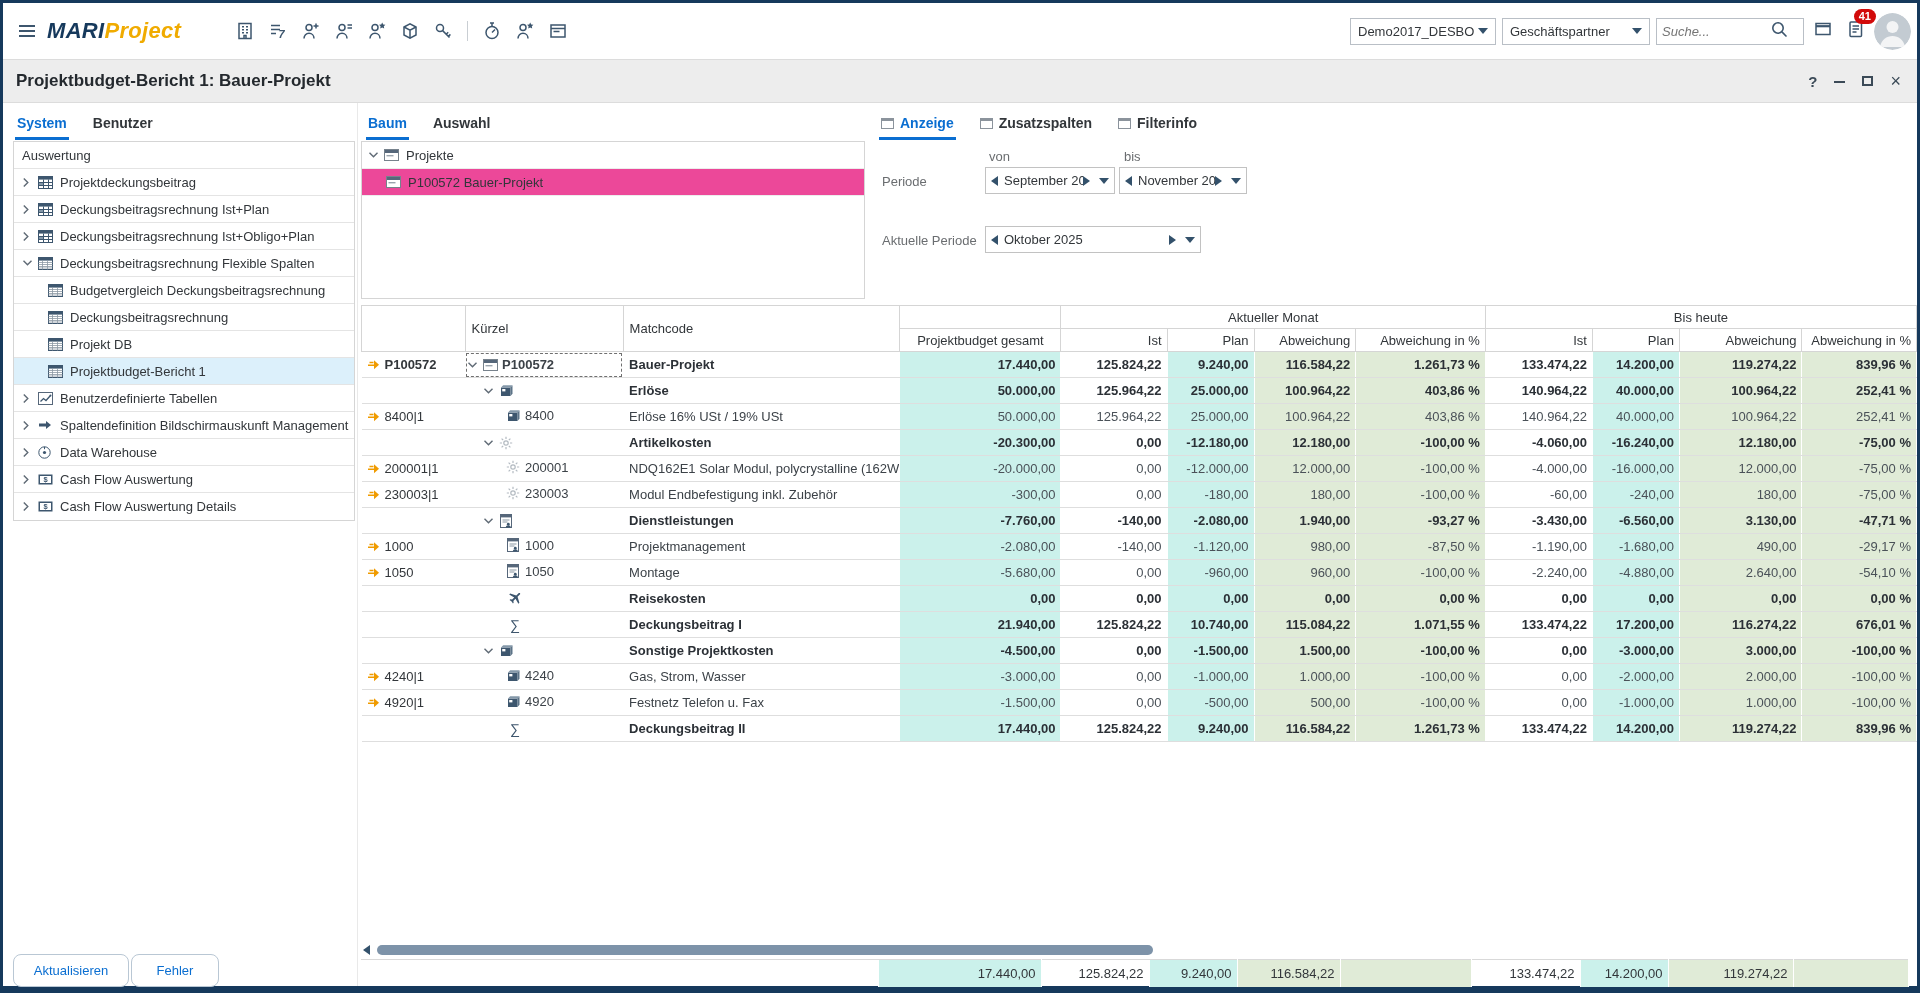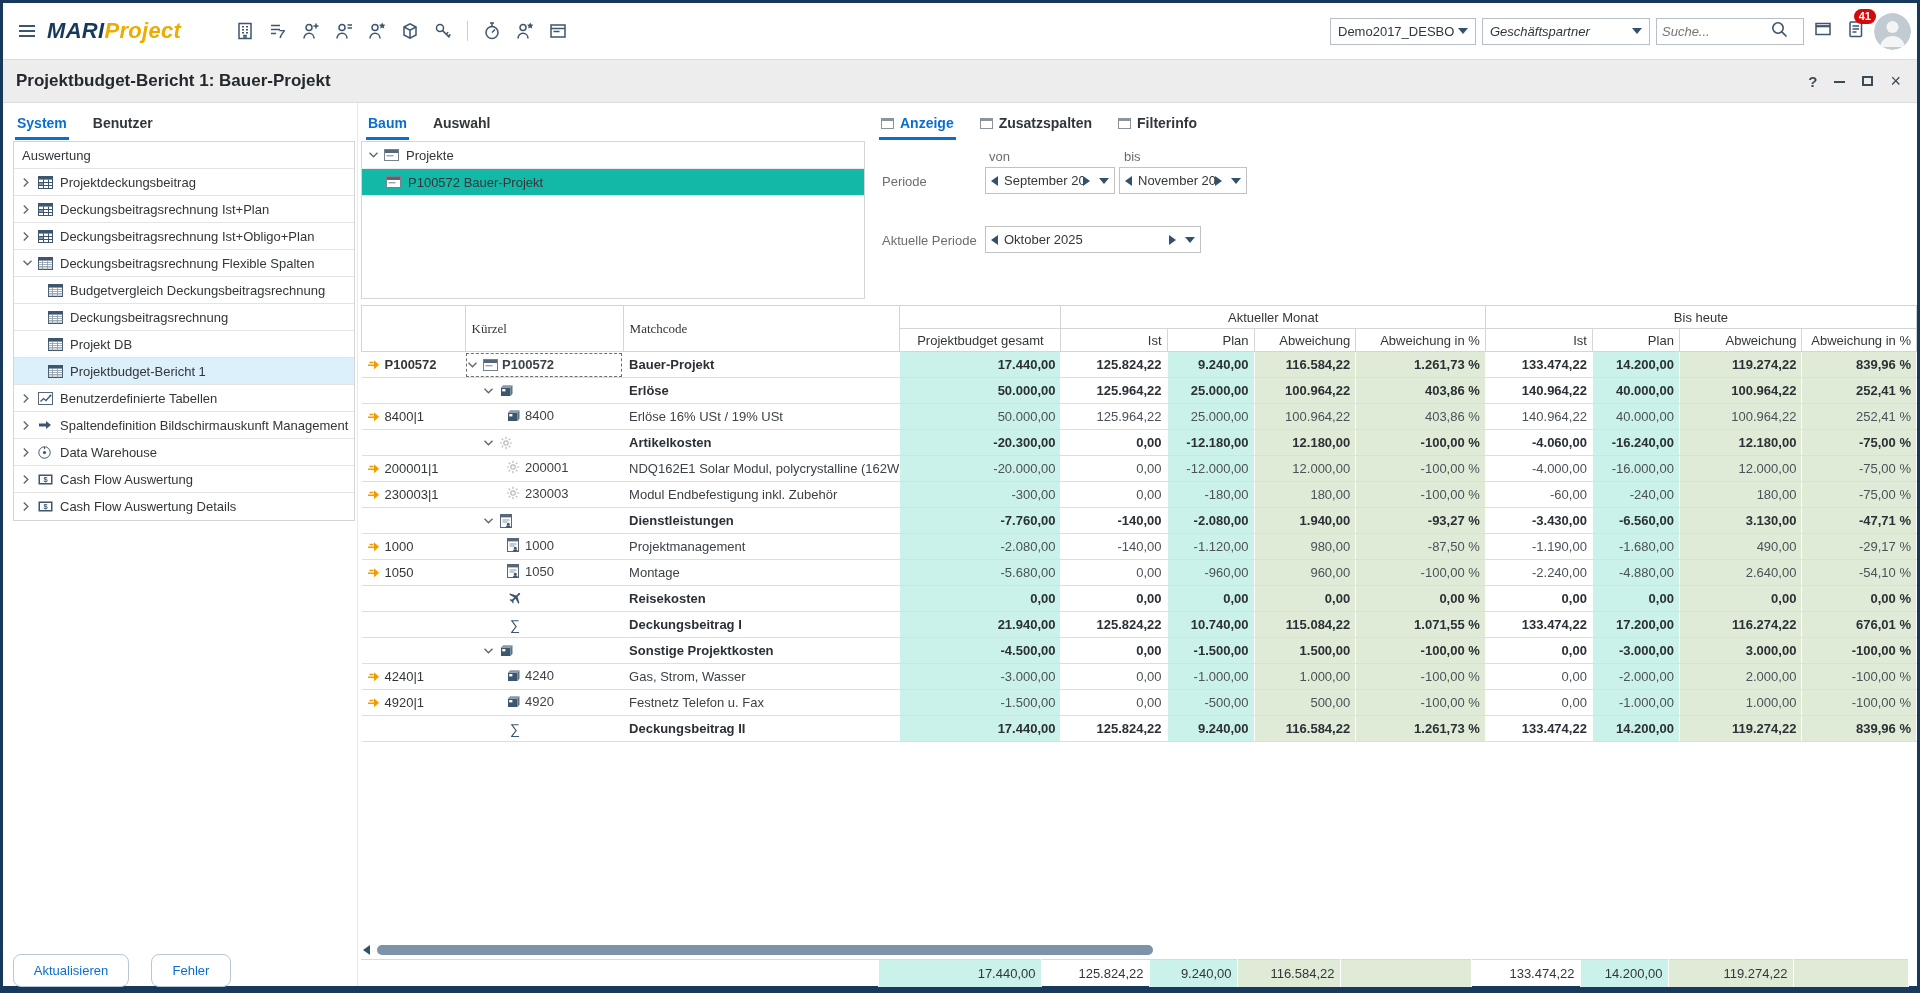--- a/index.html
+++ b/index.html
@@ -16,21 +16,21 @@
   #logo { font-style:italic; font-weight:bold; font-size:22px; letter-spacing:.3px; white-space:nowrap; }
   #logo .p1 { color:#16395c; } #logo .p2 { color:#f0ab00; }
   #tb-icons { display:flex; align-items:center; gap:9px; margin-left:52px; }
   .tb-icon { width:24px; height:24px; display:flex; align-items:center; justify-content:center; cursor:pointer; }
   .tb-div { width:1px; height:20px; background:#c9ced3; margin:0 3px; }
   #tb-right { margin-left:auto; display:flex; align-items:center; gap:6px; }
   .combo { height:27px; border:1px solid #b9bfc6; background:#fff; display:flex; align-items:center;
            font-size:13px; color:#32363a; padding:0 7px; cursor:pointer; }
   .combo .caret { margin-left:auto; width:0; height:0; border-left:5px solid transparent;
                   border-right:5px solid transparent; border-top:6px solid #33516b; }
-  #combo-db { width:146px; } #combo-ctx { width:168px;font-style:italic; }
+  #combo-db { width:146px; } #combo-ctx { width:148px; }
   #searchbox { width:148px; height:27px; border:1px solid #b9bfc6; display:flex; align-items:center; padding:0 5px; }
   #searchbox input { border:none; outline:none; width:108px; font-size:13px; font-style:italic;
                      color:#8a9096; font-family:"Liberation Sans",sans-serif; background:transparent; }
   .nwrap { position:relative; width:26px; height:26px; display:flex; align-items:center; justify-content:center; cursor:pointer; }
   .badge { position:absolute; top:-9px; right:-8px; background:#d20a0a; color:#fff; font-size:11px;
            font-weight:bold; border-radius:9px; padding:1px 5px; line-height:13px; }
   #avatar { width:37px; height:37px; border-radius:50%; overflow:hidden; cursor:pointer; }
 
   
   #titlebar { height:44px; background:#ededed; display:flex; align-items:center; padding:0 16px 0 13px;
@@ -63,28 +63,28 @@
   .sd-row:last-child { border-bottom:none; }
   .sd-row.selected { background:#dcf0fb; }
   .sd-chev { width:16px; display:flex; align-items:center; flex:none; }
   .sd-ico { width:22px; display:flex; align-items:center; flex:none; }
   .sd-indent { padding-left:34px; }
 
   
   .btn { position:absolute; top:851px; height:33px; border:1px solid #b9c7d4; border-radius:8px; background:#fff;
          color:#0a6ed1; font-size:13px; font-family:"Liberation Sans",sans-serif; cursor:pointer; }
   #btn-aktualisieren { left:10px; width:116px; }
-  #btn-fehler { left:128px; width:80px;margin-left:20px; }
+  #btn-fehler { left:128px; width:88px; }
 
   
   #tree-box { position:absolute; left:358px; top:38px; width:504px; height:158px; border:1px solid #d5d5d5;
               font-size:13px; color:#32363a; background:#fff; }
   .tree-row { height:27px; display:flex; align-items:center; border-bottom:1px solid #ececec; cursor:pointer;
               padding-left:6px; }
-  .tree-row.selected { background:#14b8a6;padding-left:24px; }
+  .tree-row.selected { background:#ec4899;padding-left:24px; }
   .tr-chev { width:16px; display:flex; align-items:center; }
   .tr-ico { width:22px; display:flex; align-items:center; }
   .tree-indent { padding-left:36px; }
 
   
   .olbl { position:absolute; font-size:13px; color:#6a6d70; white-space:nowrap; }
   .spin { position:absolute; height:27px; border:1px solid #c2c2c2; background:#fff; display:flex;
           align-items:center; font-size:13px; color:#32363a; cursor:pointer; }
   .spin .txt { flex:1; overflow:hidden; white-space:nowrap; padding:0 2px; }
   .tri-l { width:0;height:0;border-top:5px solid transparent;border-bottom:5px solid transparent;
@@ -92,21 +92,21 @@
   .tri-r { width:0;height:0;border-top:5px solid transparent;border-bottom:5px solid transparent;
            border-left:7px solid #33516b; margin-right:3px; flex:none; }
   .tri-d { width:0;height:0;border-left:5px solid transparent;border-right:5px solid transparent;
            border-top:6px solid #33516b; margin:0 5px 0 6px; flex:none; }
 
   
   #grid { position:absolute; left:358px; top:202px; border-collapse:collapse; table-layout:fixed;
           font-size:13px; color:#32363a; background:#fff; }
   #grid th { border:1px solid #d5d5d5; font-weight:normal; height:23px; background:#fff; color:#32363a;
              white-space:nowrap; overflow:hidden; }
-  #grid th.left { text-align:left; padding-left:6px;font-family:Liberation Serif, serif; }
+  #grid th.left { text-align:left; padding-left:6px; }
   #grid th.num { text-align:right; padding-right:5px;margin-top:38px; }
   #grid th.center { text-align:center; }
   #grid td { height:26px; border-bottom:1px solid #dedede; white-space:nowrap; overflow:hidden; }
   #grid td.num { text-align:right; padding-right:5px; color:#4a5158; }
   #grid tr.grp td.num, #grid tr.grp td.match { font-weight:bold; color:#2b3036; }
   td.c-cyan { background:#cbf1eb; border-left:1px solid #fff; border-right:1px solid #fff; }
   td.c-green { background:#e0ebd7; border-left:1px solid #fff; border-right:1px solid #fff; }
   td.idc { padding-left:5px; }
   td.idc .oarr { margin-right:5px; vertical-align:-1px; }
   td.idc .b { font-weight:bold; }

